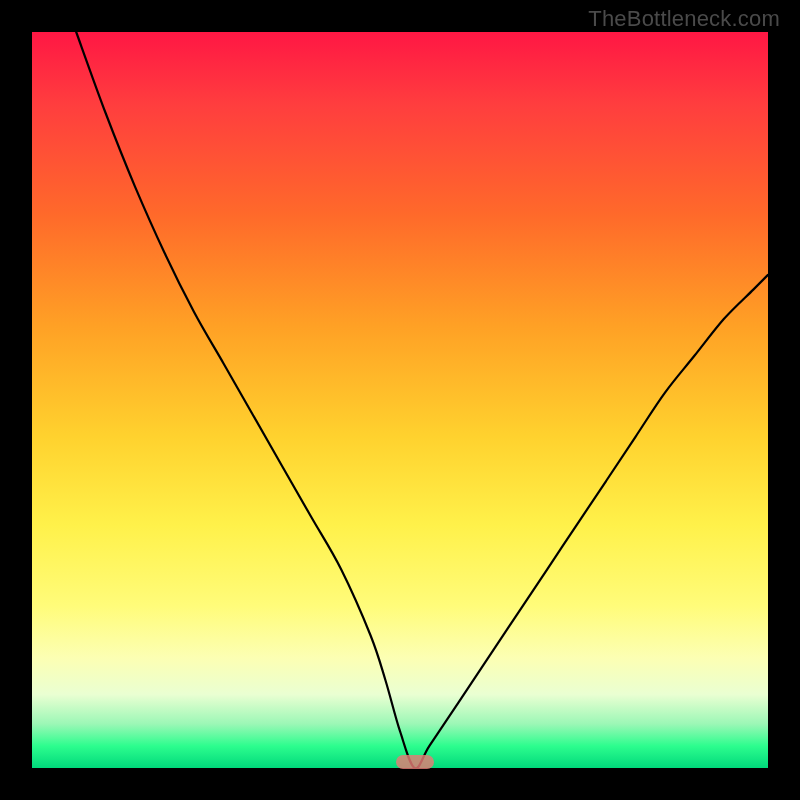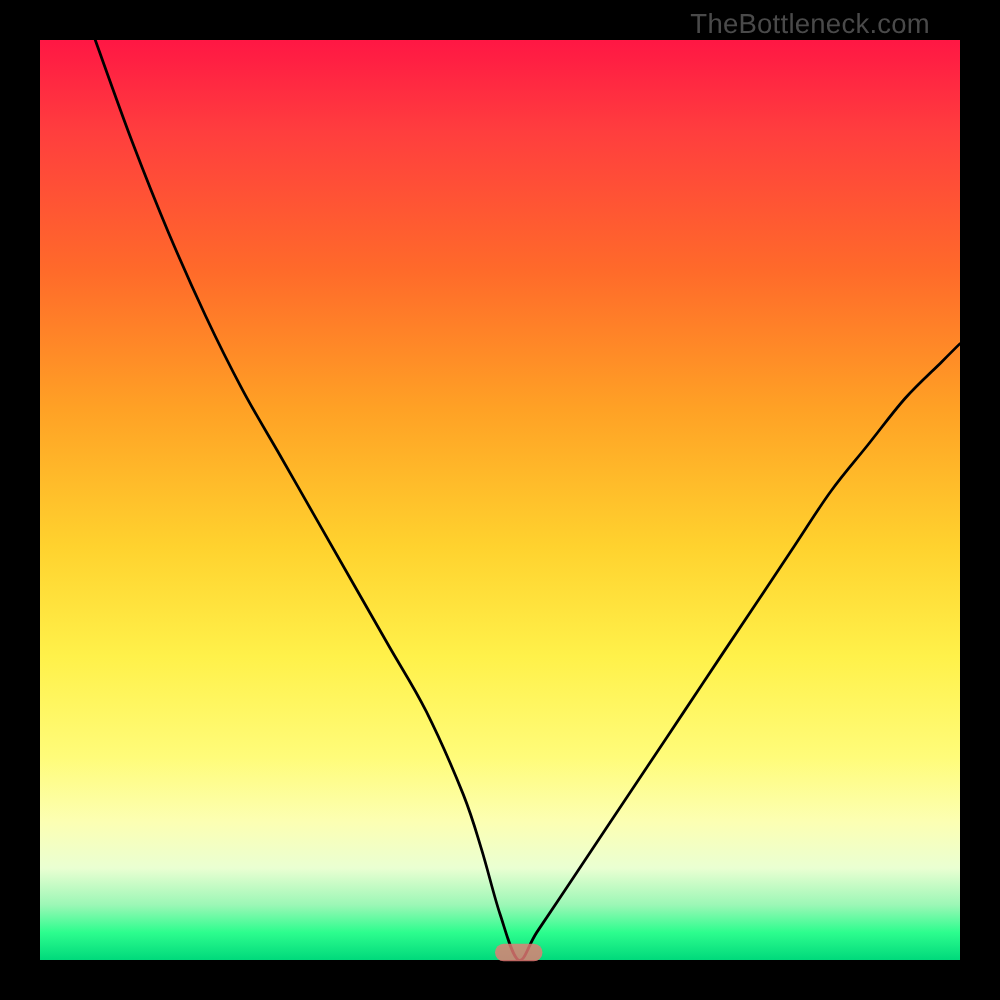--- a/index.html
+++ b/index.html
@@ -32,21 +32,21 @@
       #fcffb3 85%,
       #eaffd2 90%,
       #9cf7b6 94%,
       #2dfd8e 97%,
       #00d97b 100%
     );
   }
   .watermark {
     position: absolute;
     top: 6px;
-    right: 56px;
+    right: 20px;
     font-family: Arial, Helvetica, sans-serif;
     font-size: 22px;
     color: #4a4a4a;
     letter-spacing: 0.2px;
     user-select: none;
   }
   svg.curve {
     position: absolute;
     left: 0; top: 0;
     width: 100%;

